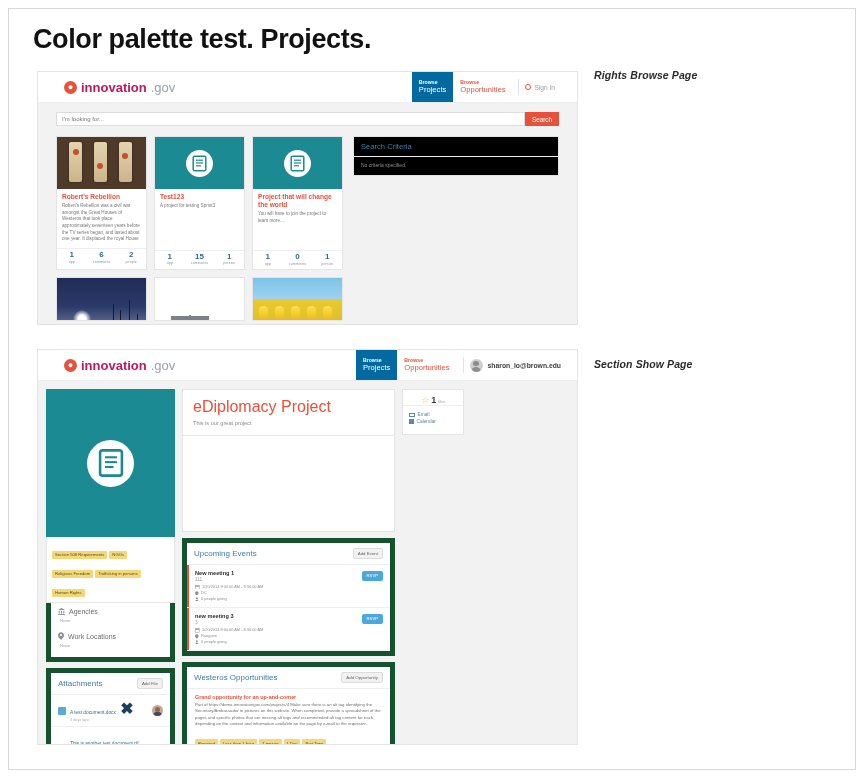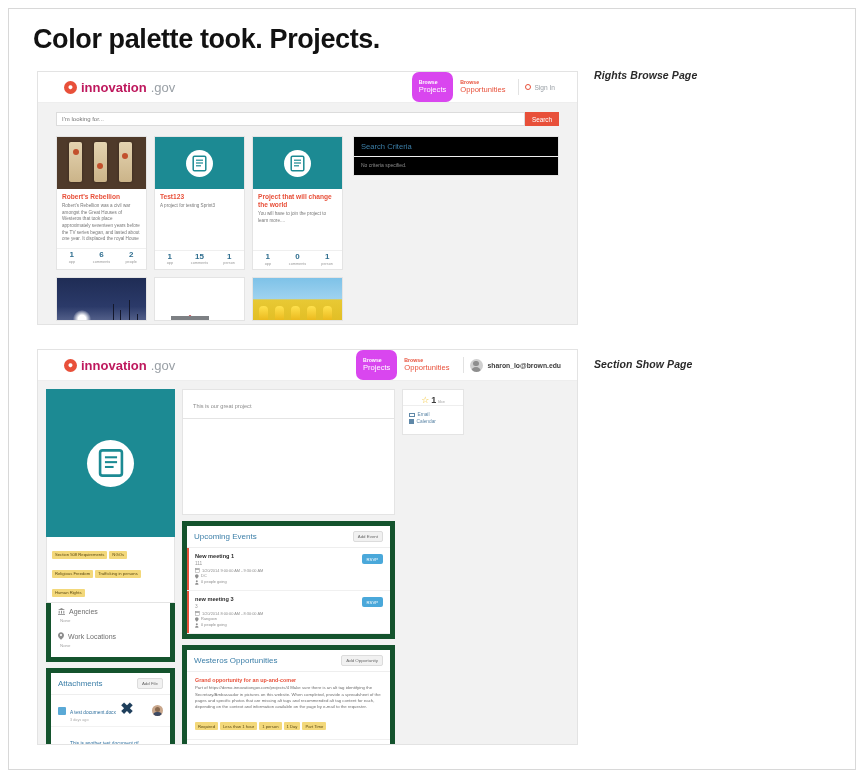--- a/index.html
+++ b/index.html
@@ -61,21 +61,21 @@
   .brand .b1 { color:#be185d; font-weight:bold; }
   .brand .b2 { color:#9aa0a6; }
   .nav-right { margin-left:auto; display:flex; align-items:stretch; }
   .nav-btn {
     padding:3px 7px 3px 7px; min-width:36px;
     display:flex; flex-direction:column; justify-content:center;
     line-height:1.12;
   }
   .nav-btn .l1 { font-size:5.2px; font-weight:bold; }
   .nav-btn .l2 { font-size:7.6px; }
-  .nav-btn.active { background:#d946ef; color:#fff;border-radius:7px; }
+  .nav-btn.active { background:#0369a1; color:#fff; }
   .nav-btn.plain { color:#e8503a; }
   .nav-sep { width:1px; background:#e2e2e2; margin:7px 6px; }
   .signin {
     display:flex; align-items:center; gap:3px;
     font-size:6.6px; color:#9aa0a6; padding-right:22px;
   }
   .signin .circ {
     width:6px;height:6px;border-radius:50%;
     border:1.3px solid #e8503a; display:inline-block;
   }
@@ -240,21 +240,21 @@
   .opp-title { font-size:5.4px;font-weight:bold;color:#e8503a;margin-bottom:2px; }
   .opp-text { font-size:4.3px;color:#6f6f6f;line-height:1.5; }
   .opp-tags { margin-top:3px; }
   .opp-link { font-size:5.4px;font-weight:bold;color:#3c7fa8;padding:4px 8px 0 8px;border-top:1px solid #f0f0f0; }
 </style>
 </head>
 <body>
 
 <div class="page-frame"></div>
 
-<div class="main-title">Color palette took. Projects.</div>
+<div class="main-title">Color palette test. Projects.</div>
 
 <div class="callout" id="callout-browse">Rights Browse Page</div>
 <div class="callout" id="callout-show">Section Show Page</div>
 
 <div class="shell" id="browse-shell">
 
   <div class="topnav">
     <div class="brand">
       <span class="logo-dot">●</span>
       <span class="b1">innovation</span>
@@ -521,20 +521,21 @@
               <span class="att-x">✖</span>
               <div class="att-ago">3 days ago</div>
             </span>
             <span class="att-av"></span>
           </div>
         </div>
       </div>
 
       <div class="col-mid">
         <div class="mid-head">
+          <div class="proj-title">eDiplomacy Project</div>
           <div class="proj-sub">This is our great project</div>
         </div>
         <div class="mid-blank"></div>
 
         <div class="panel" style="margin-top:6px;">
           <div class="panel-head">
             <span class="h">Upcoming Events</span>
             <button class="btn-grey">Add Event</button>
           </div>
 

